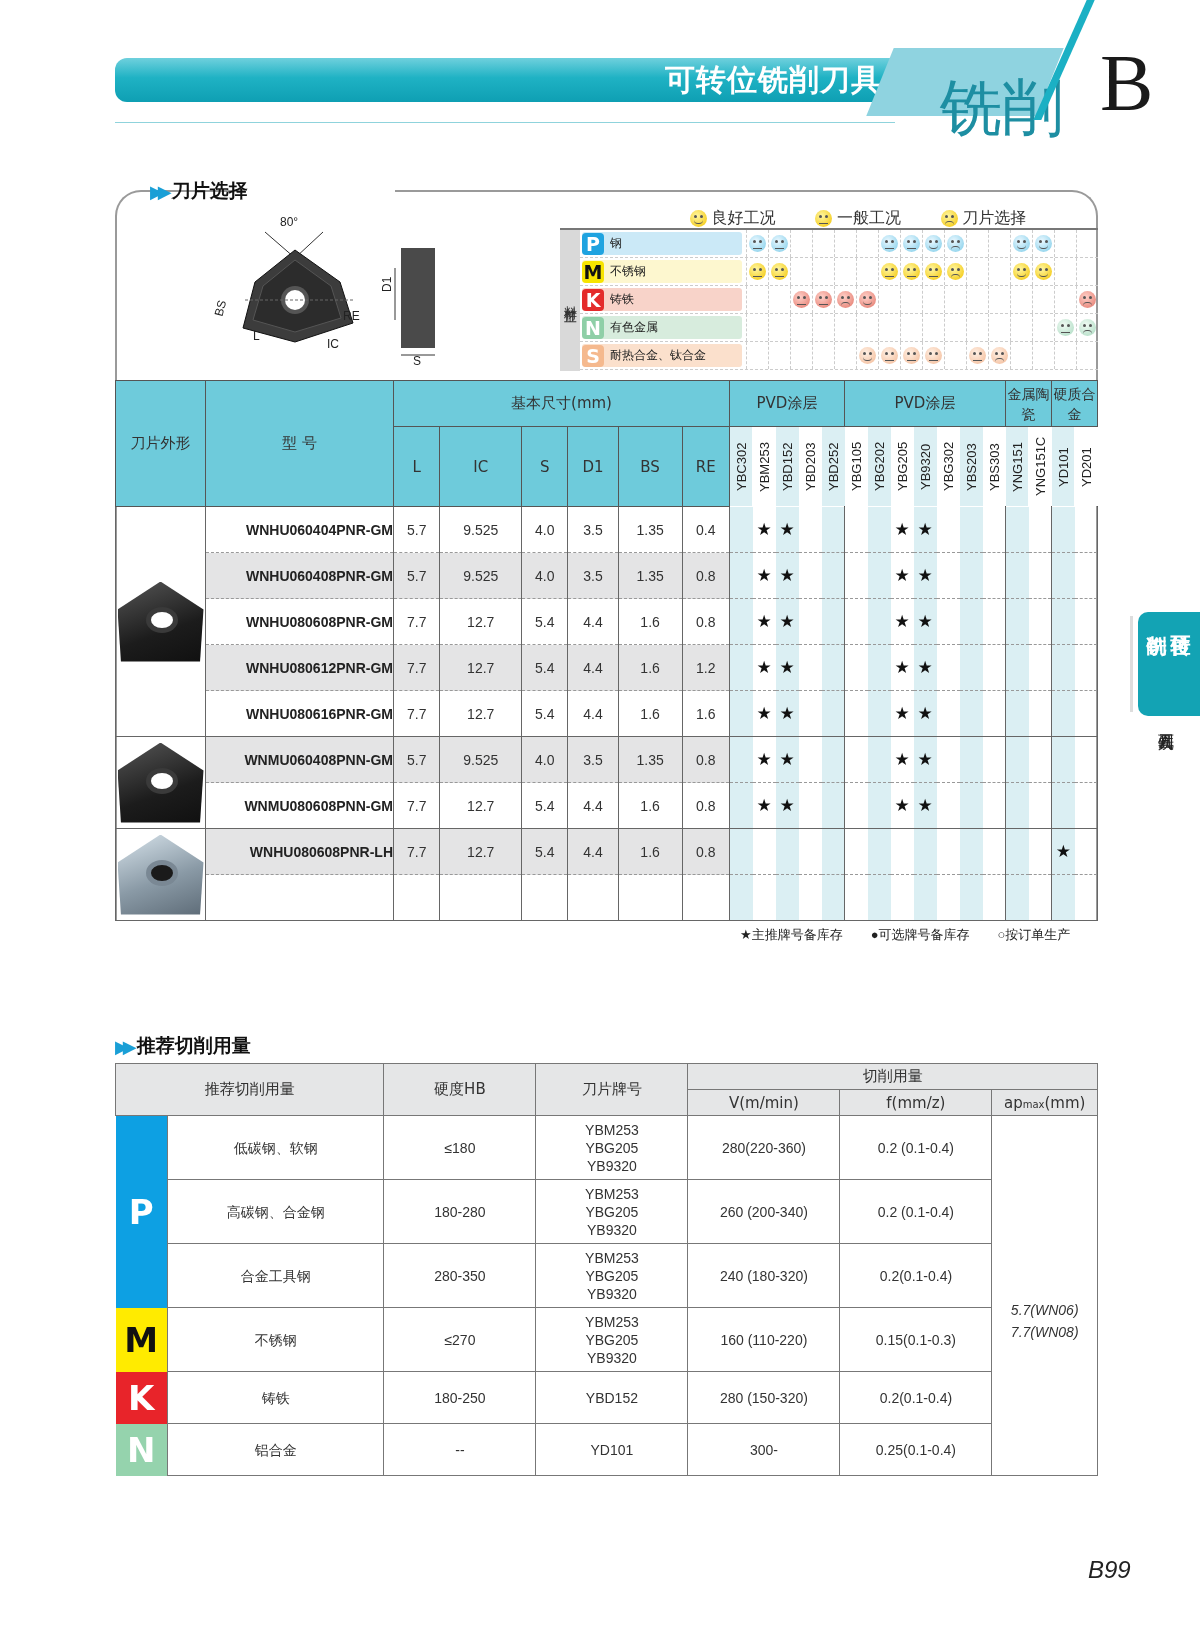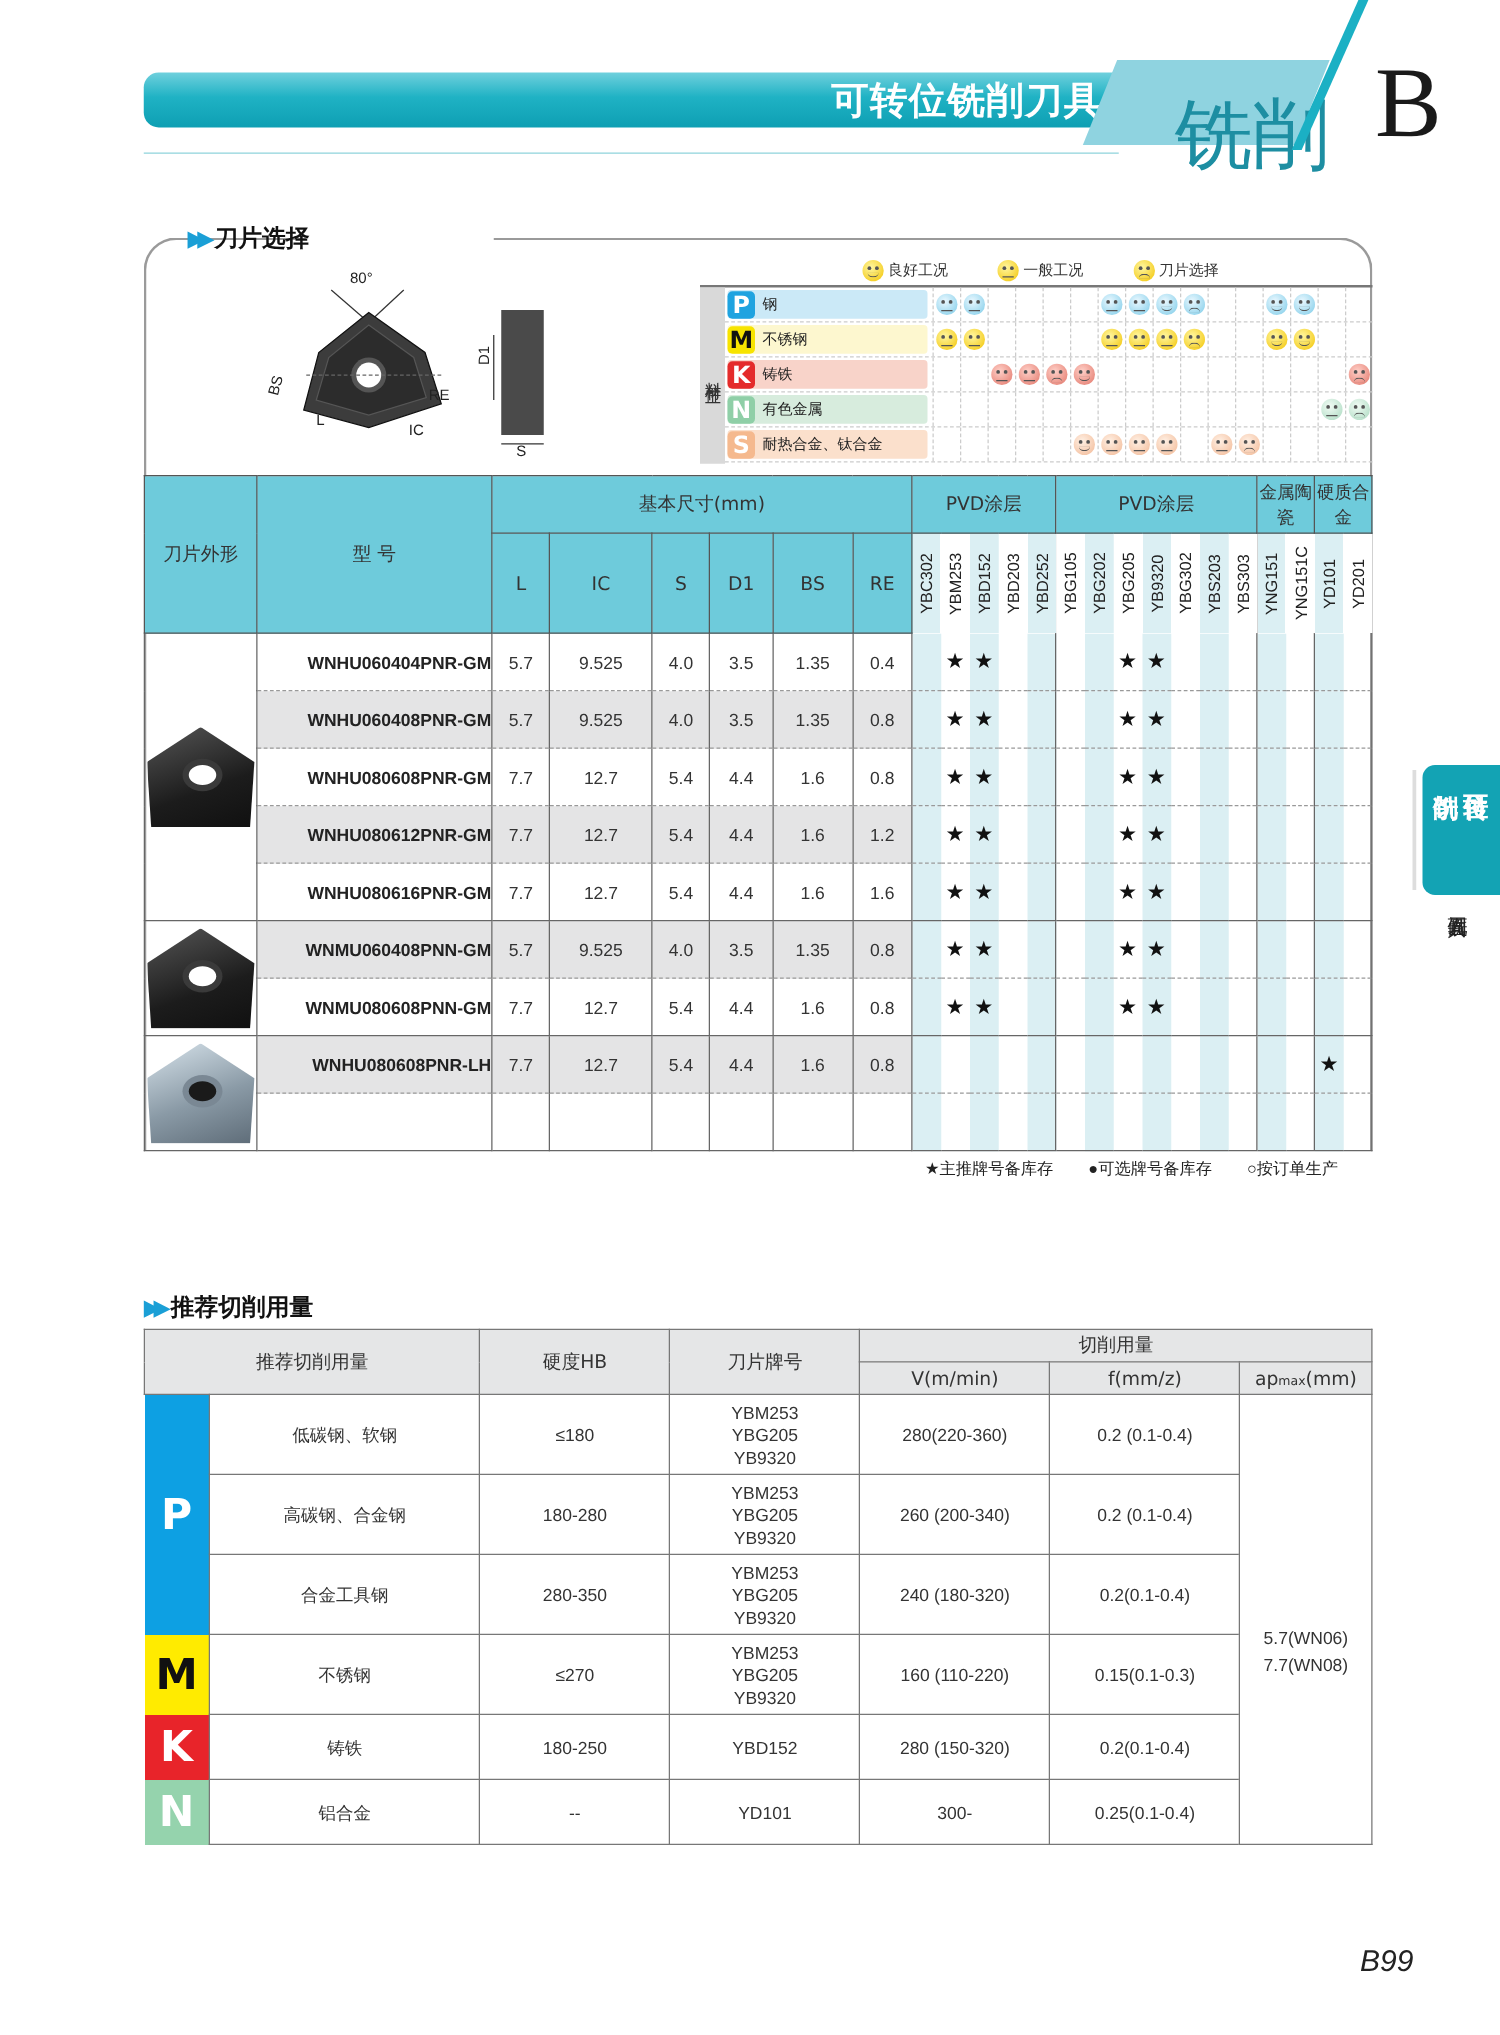--- a/index.html
+++ b/index.html
@@ -12,21 +12,21 @@
 .hsub{left:880px;top:48px;width:170px;height:68px;background:#8fd3e0;transform:skewX(-22deg)}
 .hsubtxt{left:940px;top:66px;font-size:62px;color:#1d8ea2;font-family:"DejaVu Sans",sans-serif}
 .hslash{left:1060px;top:0;width:8px;height:120px;background:#1bb0c4;transform:skewX(-24deg)}
 .hB{left:1100px;top:48px;font-size:80px;font-family:"Liberation Serif",serif;color:#1a1a1a;line-height:70px}
 
 .sec-title{font-size:19px;font-weight:bold;color:#111;font-family:"DejaVu Sans",sans-serif;display:flex;align-items:center;gap:6px}
 .arrow{color:#1a9fd6;font-size:18px;letter-spacing:-6px}
 .frame{left:115px;top:190px;width:983px;height:730px;border:2px solid #9a9a9a;border-radius:26px 26px 0 0;border-bottom:none}
 .frame-mask{left:245px;top:180px;width:150px;height:20px;background:#fff}
 
-.legend{left:690px;top:208px;font-size:12px;color:#333;display:flex;gap:40px}
+.legend{left:690px;top:208px;font-size:16px;color:#333;display:flex;gap:40px}
 .face{display:inline-block;width:17px;height:17px;border-radius:50%;position:relative;vertical-align:middle}
 .face::before,.face::after{content:"";position:absolute;top:5px;width:3px;height:3px;border-radius:50%;background:#555}
 .face::before{left:4px}.face::after{right:4px}
 .face .m{position:absolute;left:4px;right:4px;top:10px;height:4px;border-bottom:1.5px solid #555}
 .face.g .m{border-radius:0 0 6px 6px}
 .face.b .m{top:11px;border-bottom:none;border-top:1.5px solid #555;border-radius:6px 6px 0 0}
 .face.yel{background:radial-gradient(circle at 40% 35%,#fff6a0,#f2c300)}
 .face.blu{background:radial-gradient(circle at 40% 35%,#eaf8ff,#7ccbe8)}
 .face.red{background:radial-gradient(circle at 40% 35%,#ffd0c8,#e27568)}
 .face.grn{background:radial-gradient(circle at 40% 35%,#f1fbf4,#a9d9bf)}
@@ -660,21 +660,21 @@
         <td rowspan="3" class="cls" style="background: rgb(13, 160, 227); color: rgb(255, 255, 255);">P</td>
         <td>低碳钢、软钢</td>
         <td>≤180</td>
         <td>
           <div>YBM253</div>
           <div>YBG205</div>
           <div>YB9320</div>
         </td>
         <td>280(220-360)</td>
         <td>0.2 (0.1-0.4)</td>
-        <td rowspan="6" style="line-height: 22px; padding-top: 50px;">
+        <td rowspan="6" style="line-height: 22px; padding-top: 50px; font-style: italic;">
           <div>5.7(WN06)</div>
           <div>7.7(WN08)</div>
         </td>
       </tr>
       <tr style="height: 64px;">
         <td>高碳钢、合金钢</td>
         <td>180-280</td>
         <td>
           <div>YBM253</div>
           <div>YBG205</div>

